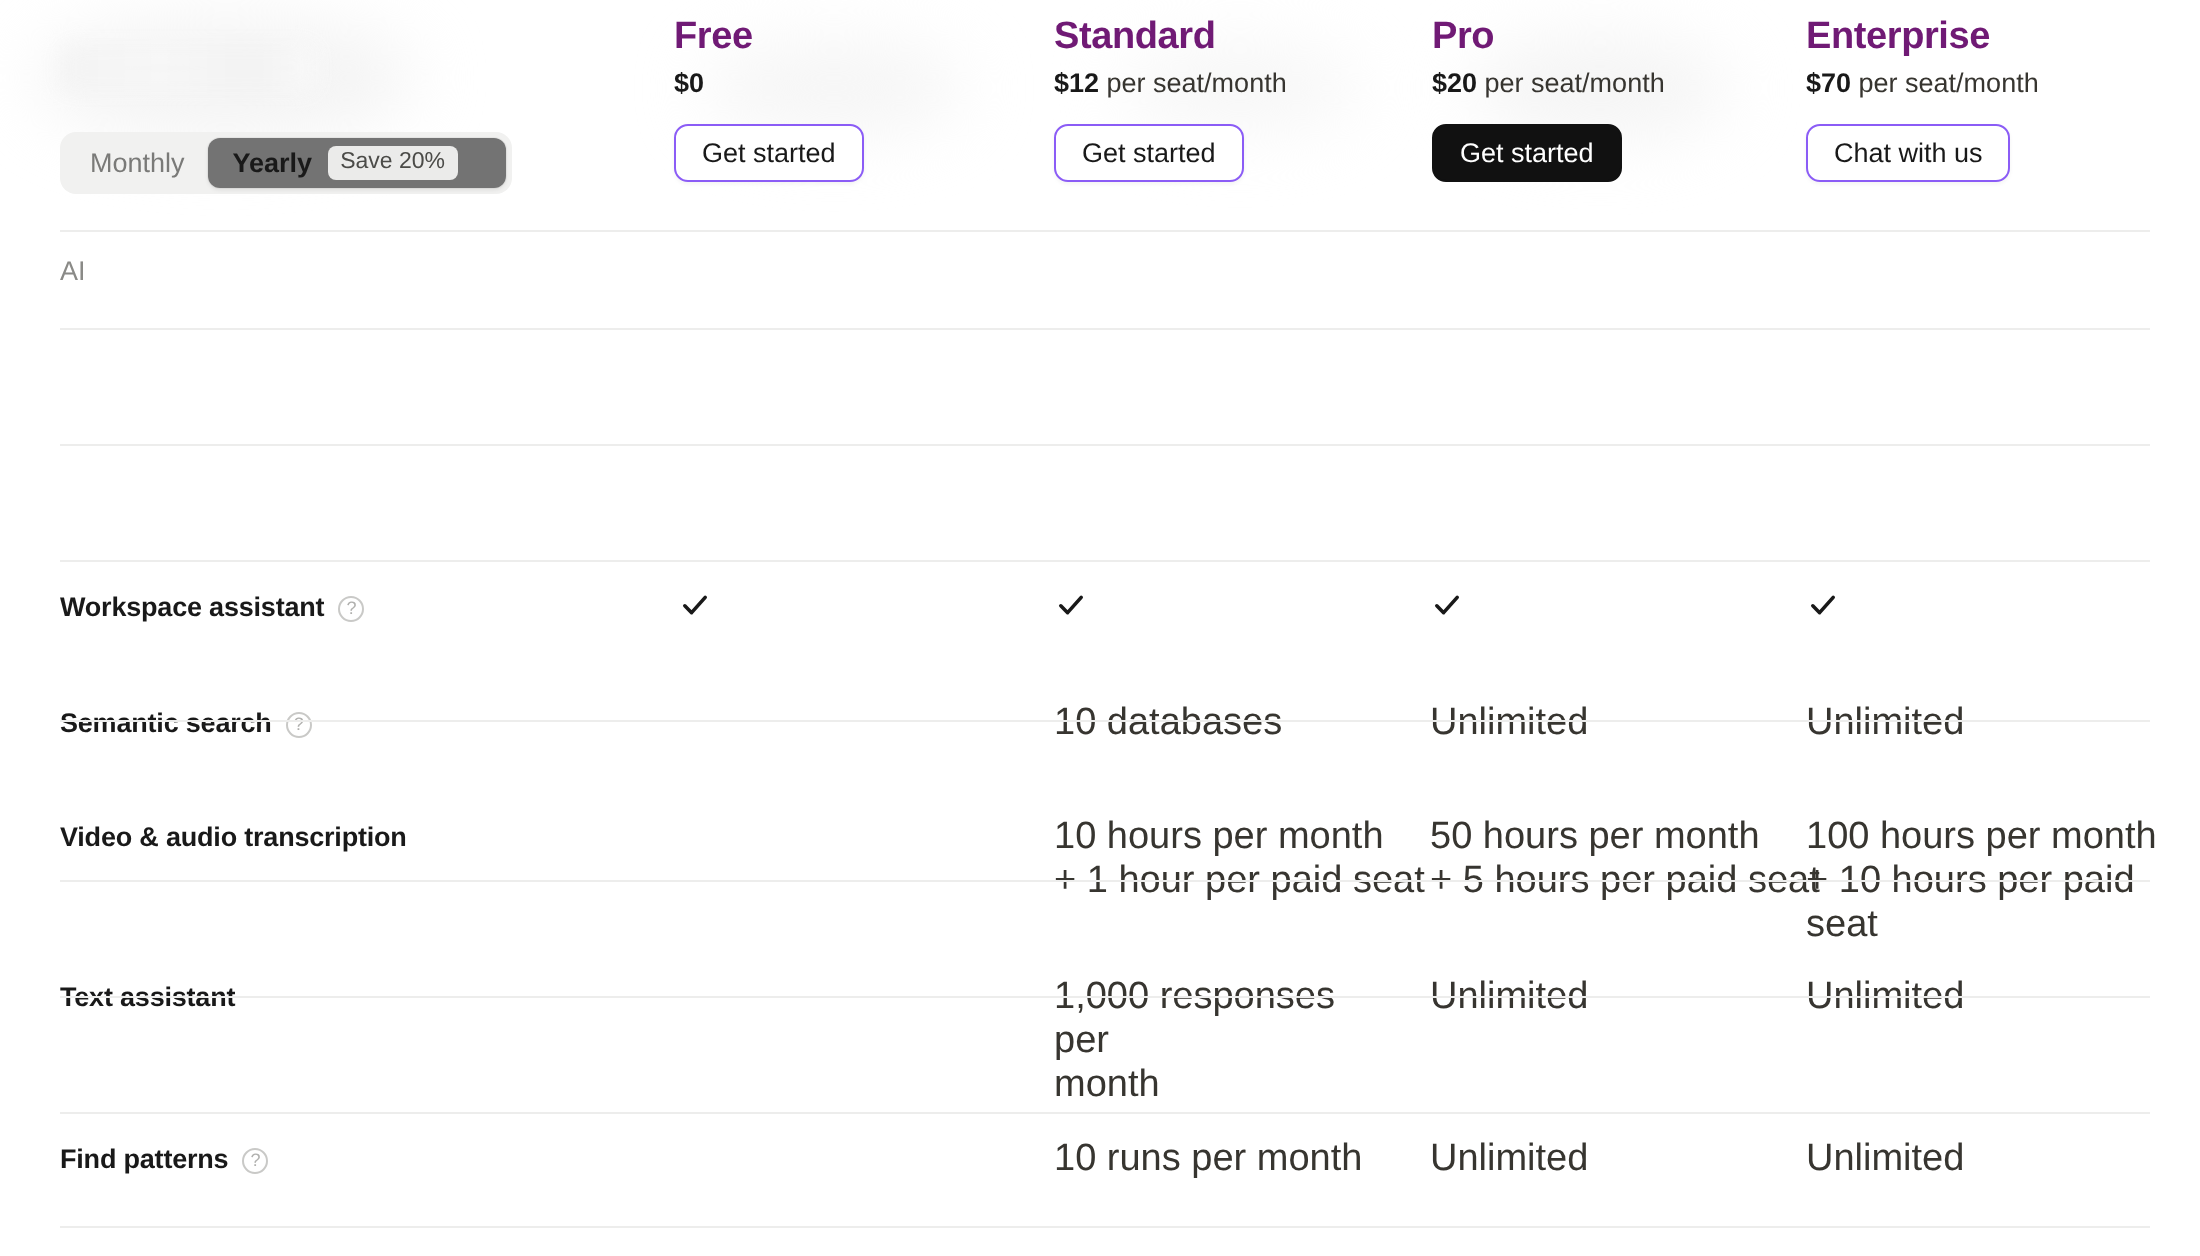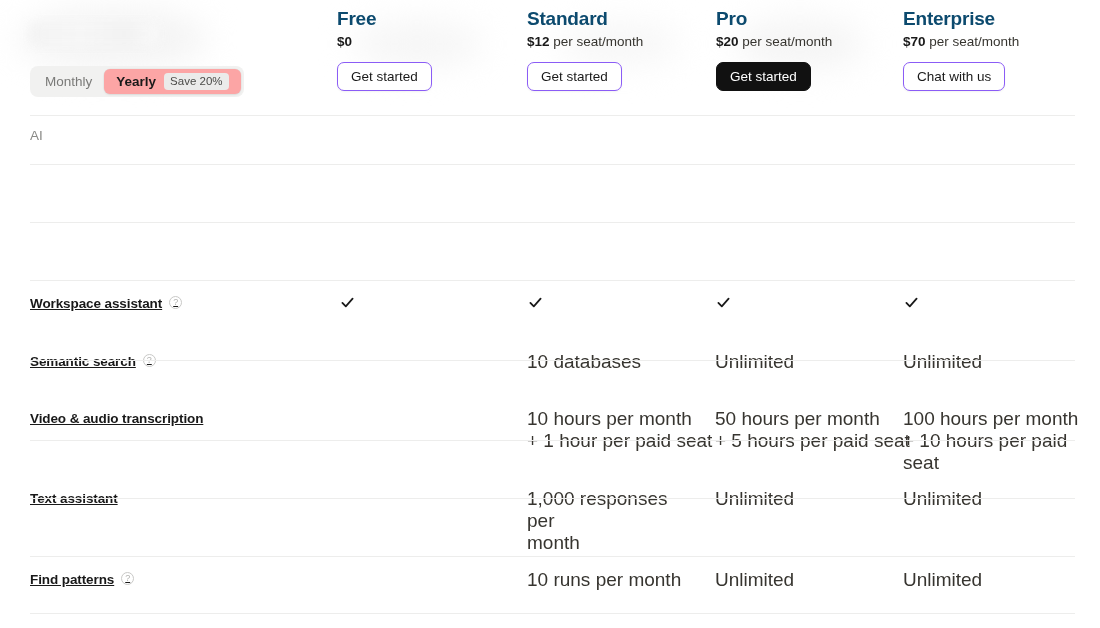--- a/index.html
+++ b/index.html
@@ -61,25 +61,25 @@
     display: flex; align-items: center;
     height: 25px;
     padding: 0 12px;
     font-size: 13.5px;
     color: #7a7a78;
     border-radius: 6px;
     cursor: pointer;
     white-space: nowrap;
   }
   .toggle-opt.active {
-    background: #fca5a5;
+    background: #737373;
     color: #191919;
     font-weight: bold;
     box-shadow: 0 1px 2px rgba(0,0,0,.08), 0 0 0 .5px rgba(0,0,0,.04);
-    padding-right: 12px;
+    padding-right: 24px;
   }
   .save-chip {
     margin-left: 8px;
     background: #ebebea;
     color: #4b4b48;
     font-size: 11.5px;
     font-weight: normal;
     border-radius: 4px;
     padding: 3px 6px;
     line-height: 1;
@@ -89,21 +89,21 @@
 
   
   .plan {
     position: absolute;
     top: 8px;
   }
   .plan-name {
     font-size: 19px;
     font-weight: bold;
     letter-spacing: -.2px;
-    color: #0c4a6e;
+    color: #701a75;
     margin: 0 0 4px 0;
     white-space: nowrap;
   }
   .plan-price {
     font-size: 13.5px;
     color: #373530;
     white-space: nowrap;
     margin-bottom: 13px;
   }
   .plan-price .amount { font-weight: bold; color: #191919; }
@@ -145,28 +145,27 @@
     font-size: 13.5px;
     color: #8a8a87;
   }
 
   .feature-row { position: absolute; left: 0; width: 1100px; }
 
   .feature-label {
     position: absolute;
     left: 30px;
     display: flex;
-    align-items: flex-start;
+    align-items: flex-end;
     gap: 7px;
     font-size: 13.5px;
     font-weight: bold;
     color: #191919;
     letter-spacing: -.1px;
     white-space: nowrap;
-    text-decoration: underline;
   }
 
   .help-icon {
     display: inline-flex;
     align-items: center;
     justify-content: center;
     width: 13px; height: 13px;
     border-radius: 50%;
     border: 1px solid #c9c9c7;
     color: #b0b0ae;

